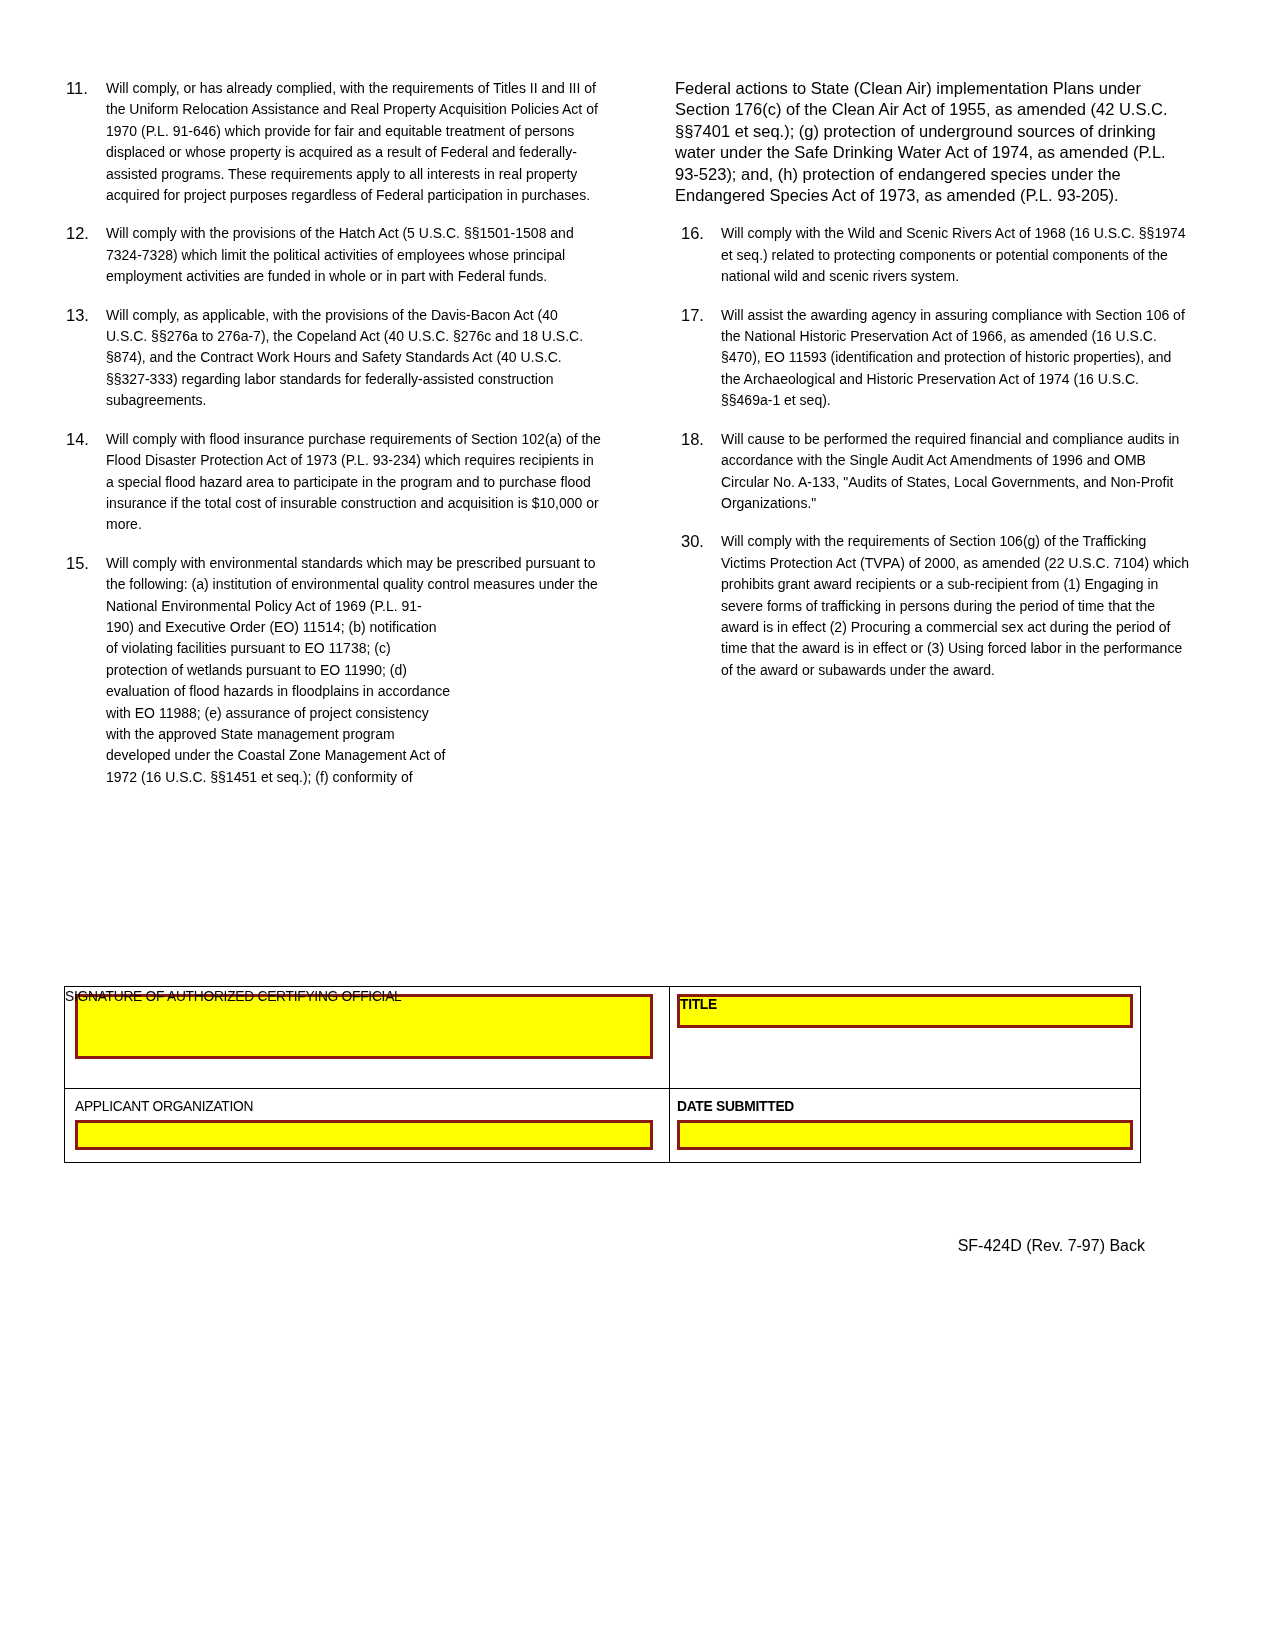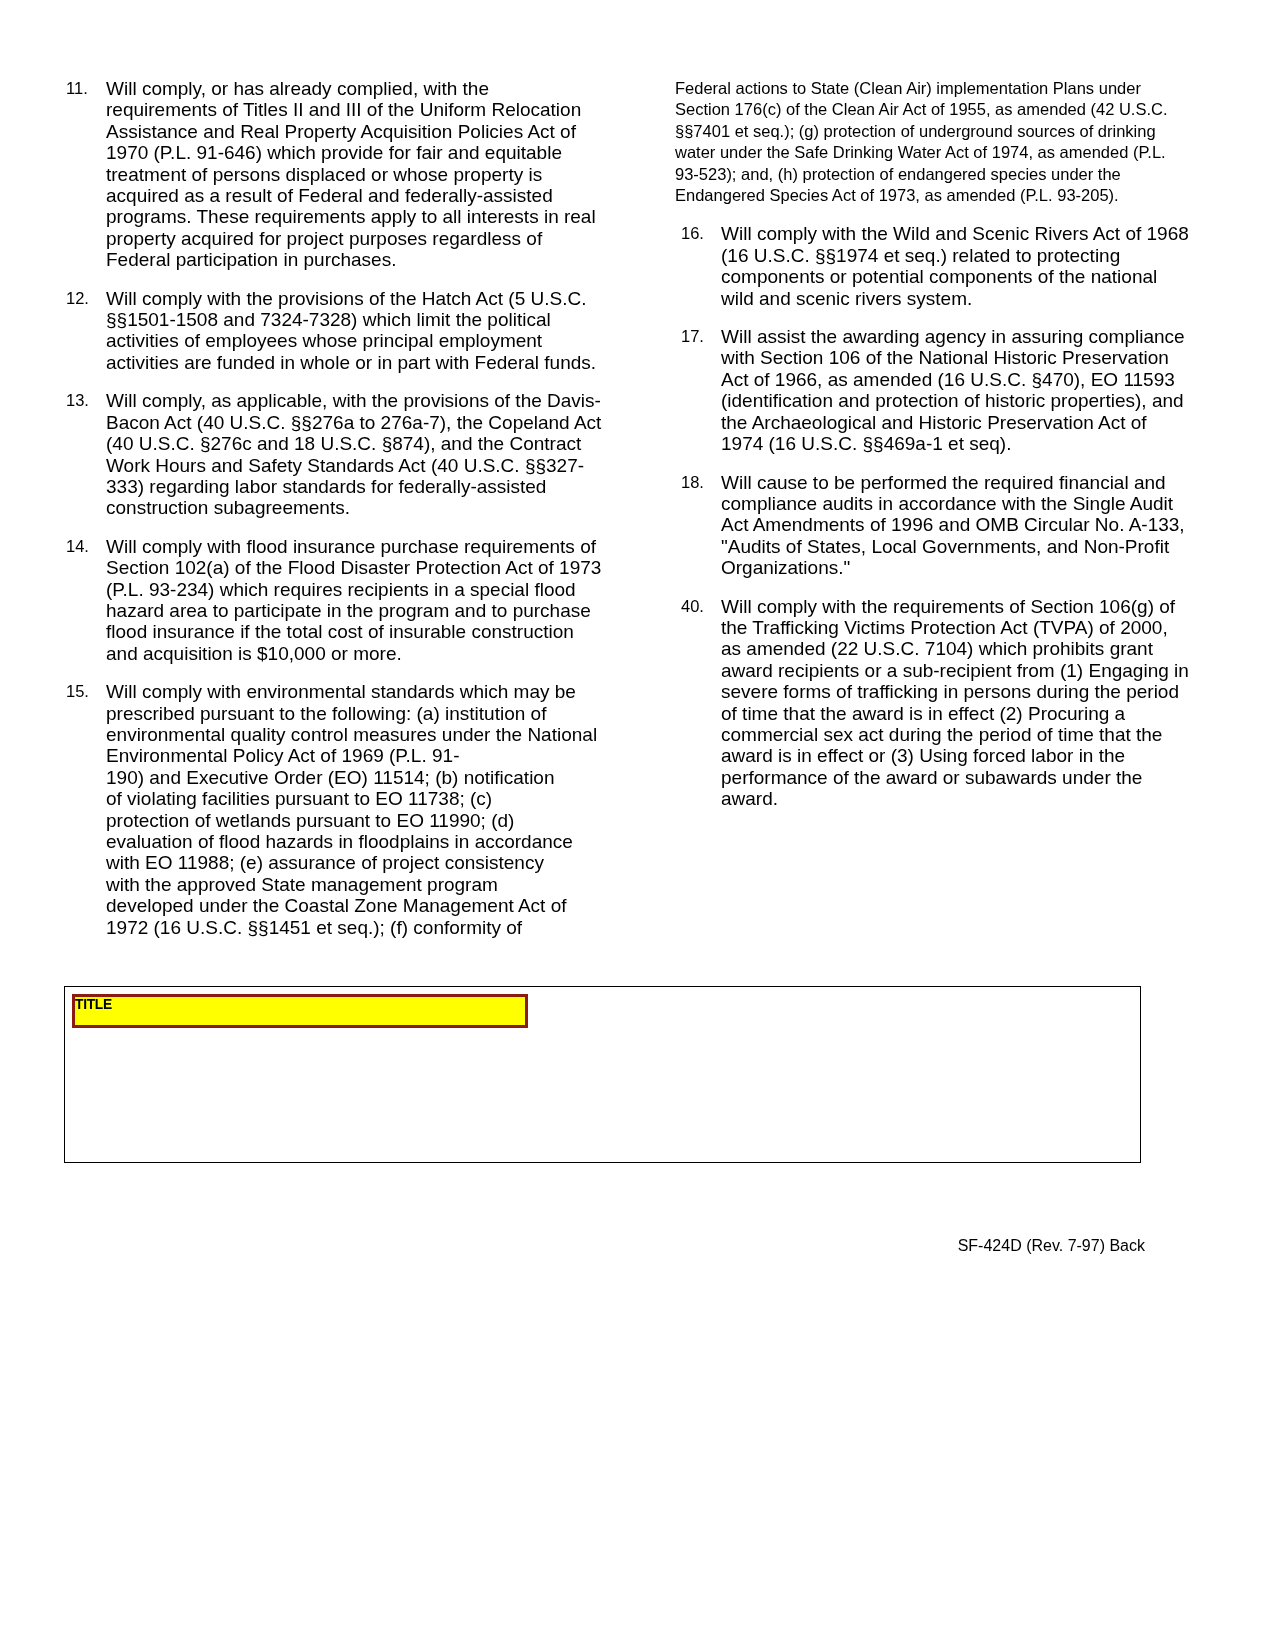--- a/index.html
+++ b/index.html
@@ -55,21 +55,21 @@
     width: 46px;
     flex: 0 0 46px;
     font-size: 16.5px;
     line-height: 21.4px;
     text-align: left;
     padding-left: 6px;
     box-sizing: border-box;
   }
   .item .body {
     flex: 1 1 auto;
-    font-size: 19px;
+    font-size: 14px;
     line-height: 21.4px;
     text-align: left;
     white-space: pre-line;
   }
   .cont {
     font-size: 16.5px;
     line-height: 21.4px;
     white-space: pre-line;
     margin: 0 0 17px 0;
   }
@@ -215,36 +215,53 @@
         <div class="body">Will assist the awarding agency in assuring compliance with Section 106 of the National Historic Preservation Act of 1966, as amended (16 U.S.C. §470), EO 11593 (identification and protection of historic properties), and the Archaeological and Historic Preservation Act of 1974 (16 U.S.C. §§469a-1 et seq).</div>
       </div>
 
       <div class="item">
         <div class="num">18.</div>
         <div class="body">Will cause to be performed the required financial and compliance audits in accordance with the Single Audit Act Amendments of 1996 and OMB Circular No. A-133, "Audits of States, Local Governments, and Non-Profit Organizations."</div>
       </div>
 
 
       <div class="item">
-        <div class="num">40.</div>
+        <div class="num">30.</div>
         <div class="body">Will comply with the requirements of Section 106(g) of the Trafficking Victims Protection Act (TVPA) of 2000, as amended (22 U.S.C. 7104) which prohibits grant award recipients or a sub-recipient from (1) Engaging in severe forms of trafficking in persons during the period of time that the award is in effect (2) Procuring a commercial sex act during the period of time that the award is in effect or (3) Using forced labor in the performance of the award or subawards under the award.</div>
       </div>
 
     </div>
   </div>
 
   <div class="certify-table">
 
     <div class="cert-row top">
 
+      <div class="cert-cell left">
+        <div class="field-label">SIGNATURE OF AUTHORIZED CERTIFYING OFFICIAL</div>
+        <div class="yellow-field sig-field"></div>
+      </div>
 
       <div class="cert-cell right">
         <div class="field-label title-label">TITLE</div>
         <div class="yellow-field title-field"></div>
       </div>
 
     </div>
 
+    <div class="cert-row bottom">
+
+      <div class="cert-cell left">
+        <div class="field-label org-label">APPLICANT ORGANIZATION</div>
+        <div class="yellow-field org-field"></div>
+      </div>
+
+      <div class="cert-cell right">
+        <div class="field-label date-label">DATE SUBMITTED</div>
+        <div class="yellow-field date-field"></div>
+      </div>
+
+    </div>
   </div>
 
   <div class="footer">SF-424D (Rev. 7-97) Back</div>
 
 </div>
 
 </body></html>

